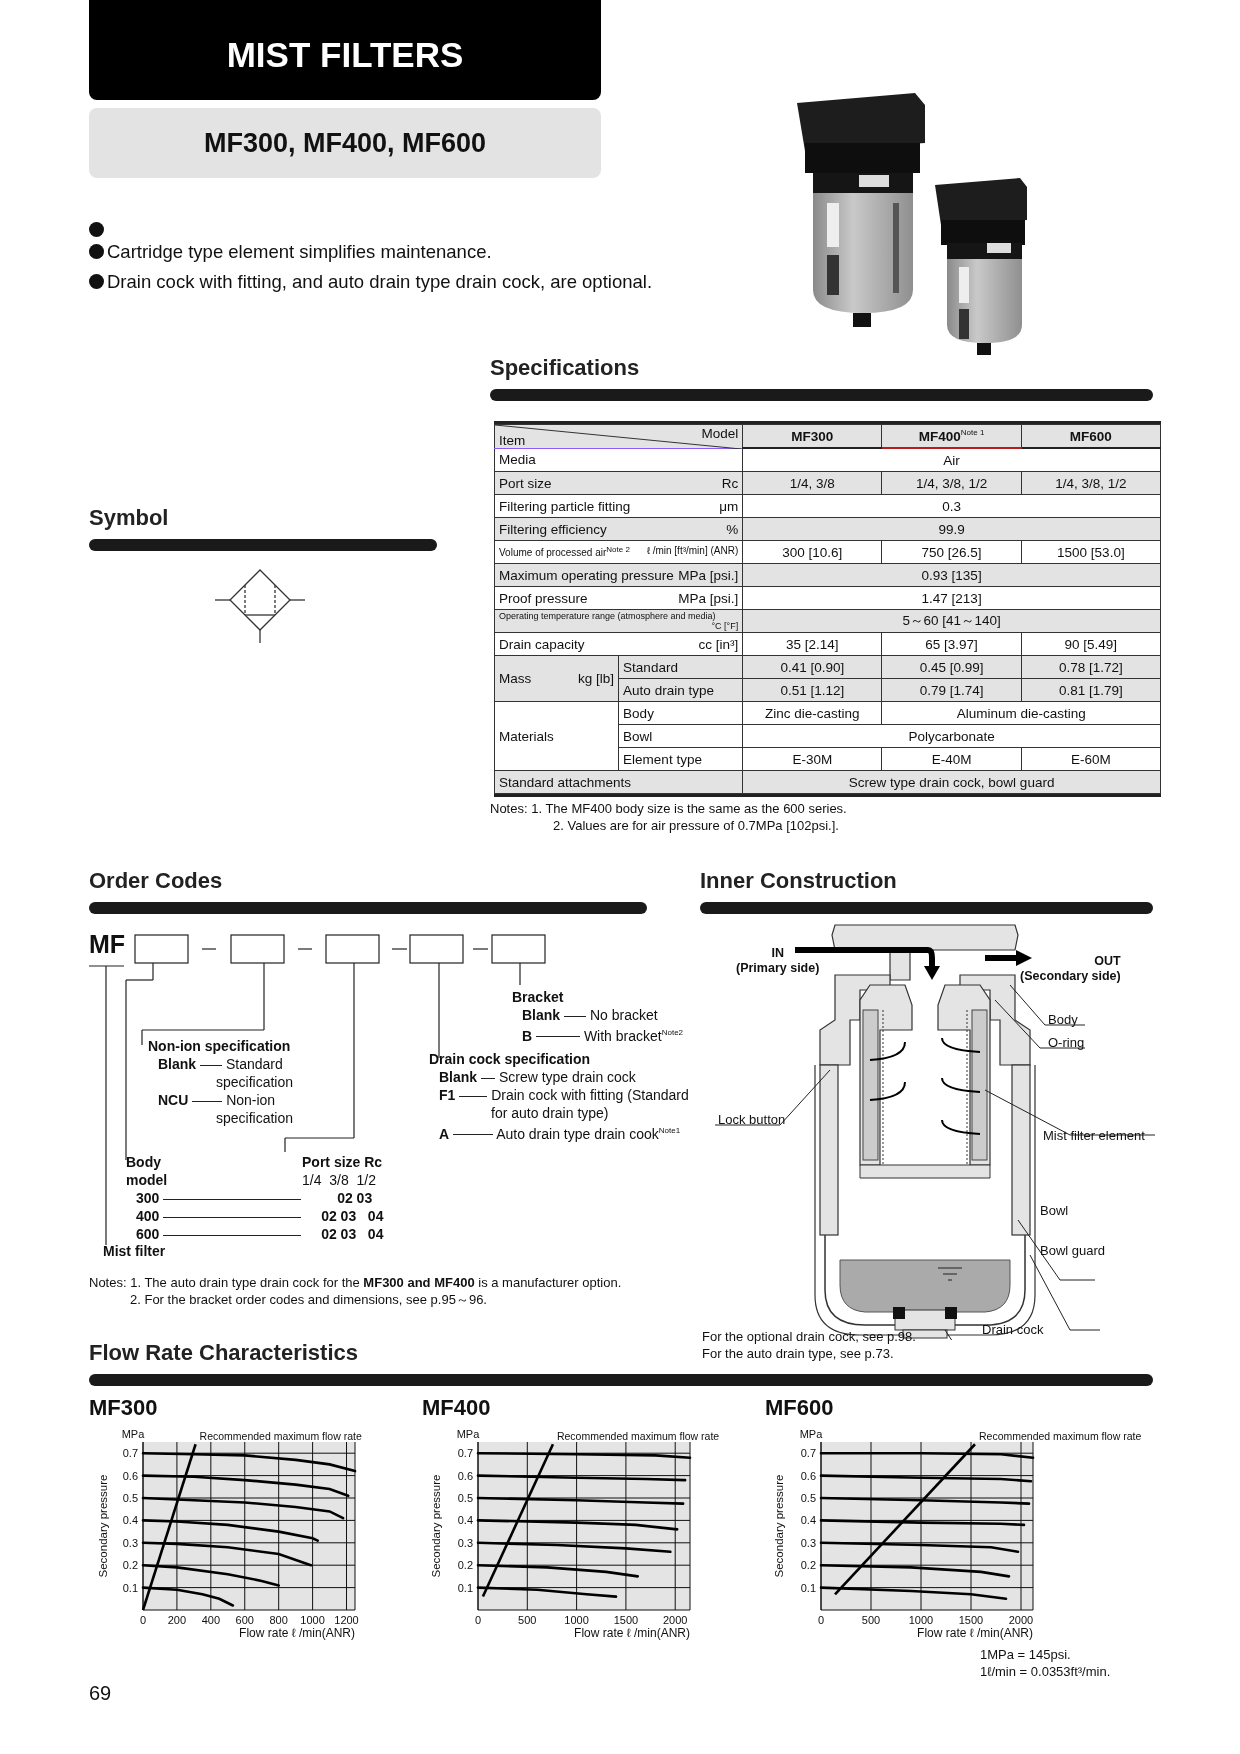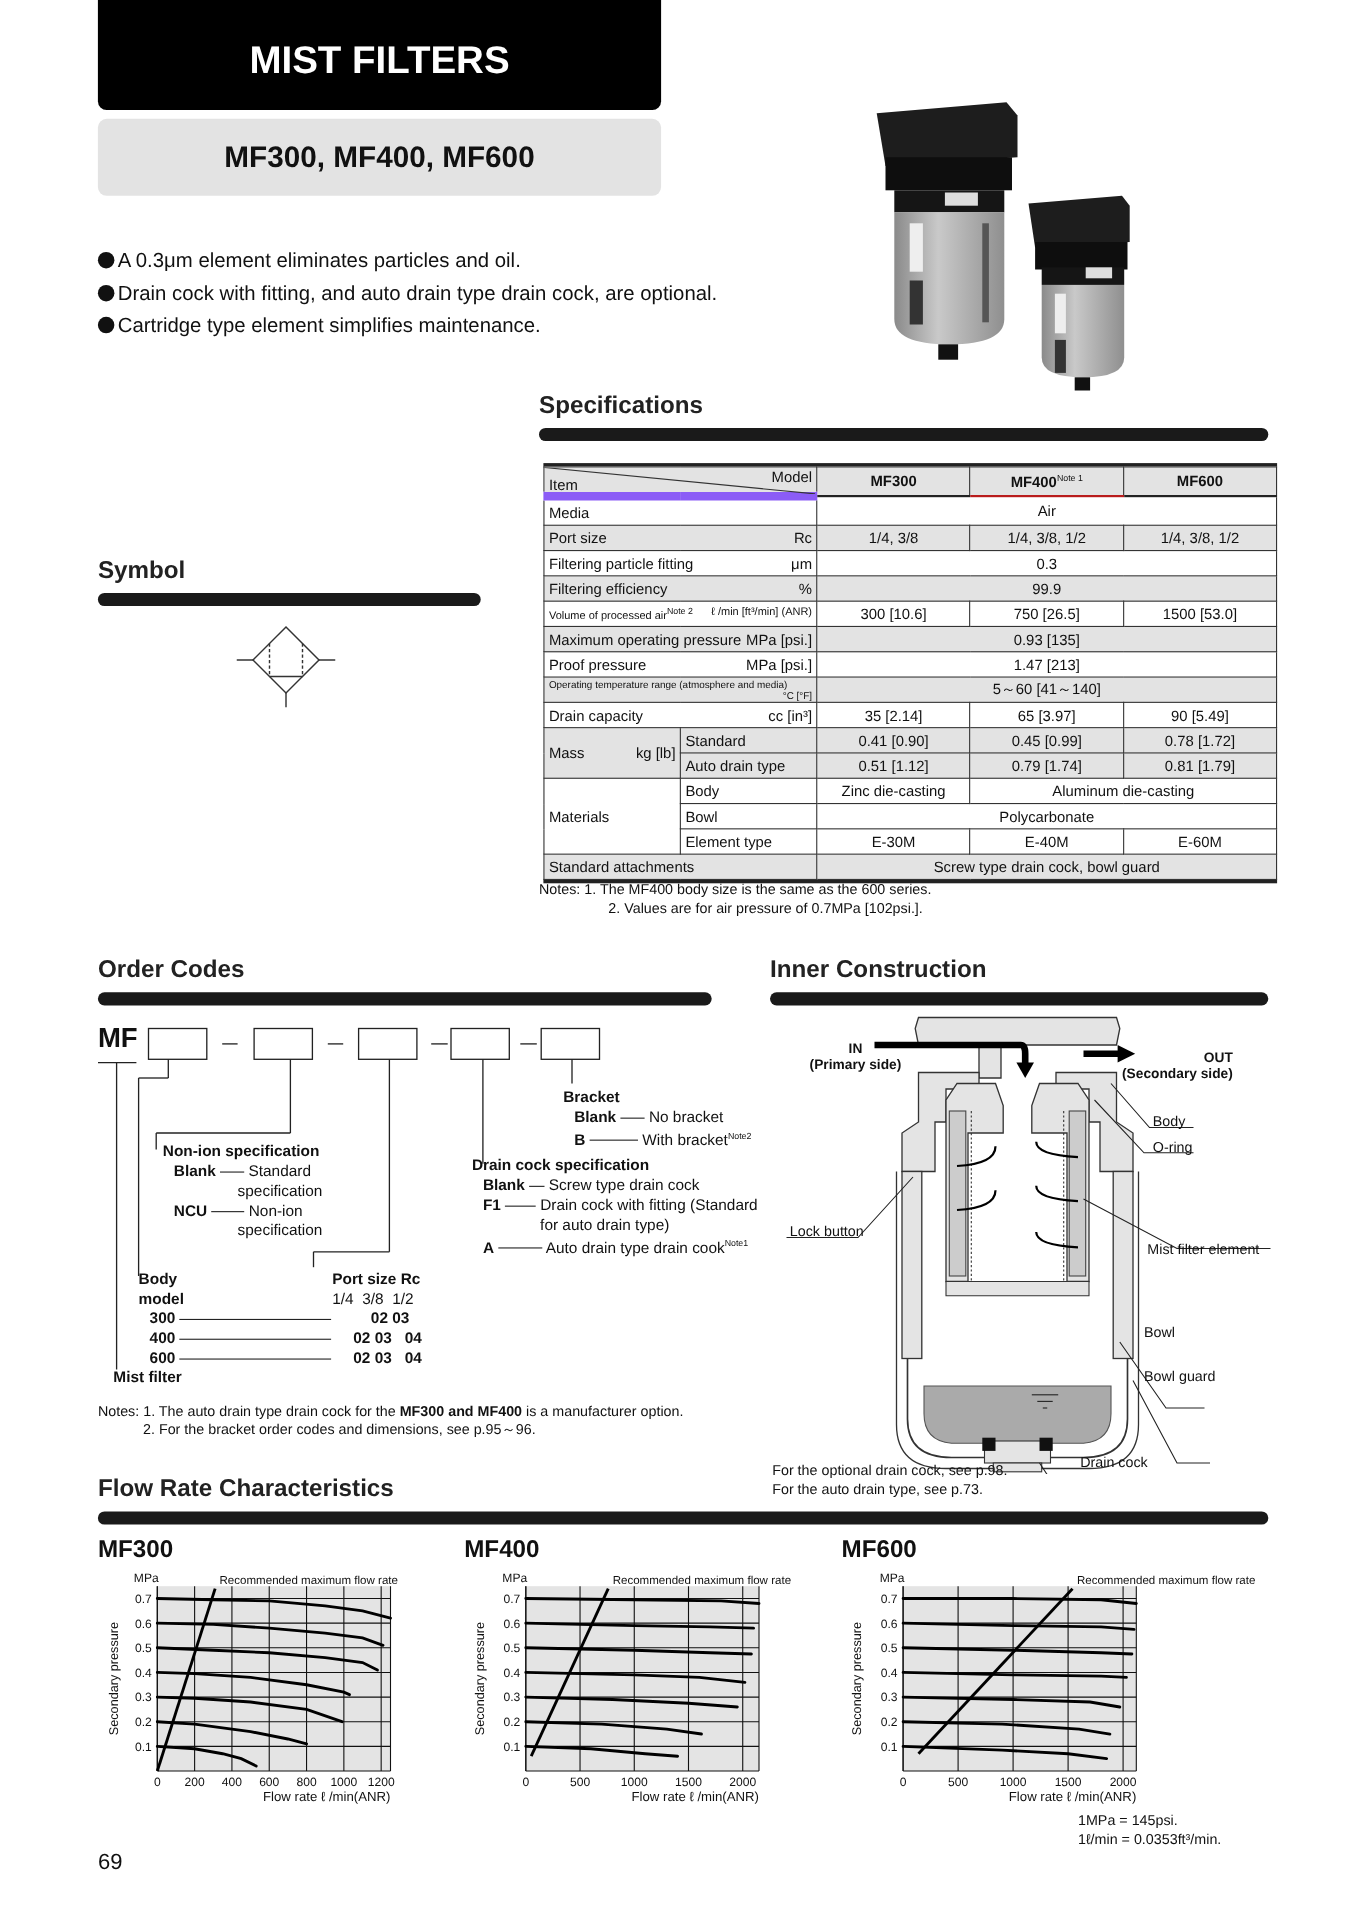--- a/index.html
+++ b/index.html
@@ -31,29 +31,28 @@
 </style>
 </head>
 <body>
 
 <div class="abs title-bar">MIST FILTERS</div>
 <div class="abs sub-bar">MF300, MF400, MF600</div>
 
 <div class="abs bullets">
   <div class="b">
       <span class="dot"></span>
-      <span>A 0.3μm element eliminates particles and oil.</span>
+    </div>
+  <div class="b">
+      <span class="dot"></span>
+      <span>Cartridge type element simplifies maintenance.</span>
     </div>
   <div class="b">
       <span class="dot"></span>
       <span>Drain cock with fitting, and auto drain type drain cock, are optional.</span>
-    </div>
-  <div class="b">
-      <span class="dot"></span>
-      <span>Cartridge type element simplifies maintenance.</span>
     </div>
 </div>
 
 <svg class="abs" style="left:765px;top:85px" width="270" height="290">
   <defs>
     <linearGradient id="bowlg" x1="0" x2="1">
       <stop offset="0" stop-color="#8a8a8a"></stop>
         <stop offset="0.4" stop-color="#c9c9c9"></stop>
         <stop offset="1" stop-color="#8f8f8f"></stop>
     </linearGradient>
@@ -90,21 +89,21 @@
 <table class="spec" style="width:100%">
   <colgroup>
         <col style="width:123px">
         <col style="width:123px">
         <col style="width:138px">
         <col style="width:138px">
         <col style="width:138px">
       </colgroup>
   <tbody>
         <tr class="g">
-    <td colspan="2" style="position:relative;border-bottom:8px solid #8b5cf6">
+    <td colspan="2" style="position:relative;border-bottom:1px solid #8b5cf6">
       <svg style="position:absolute;left:0;top:0" width="246" height="24">
               <line x1="0" y1="0" x2="246" y2="24" stroke="#333" stroke-width="1"></line>
             </svg>
       <span style="position:relative;top:4px">Item</span>
       <span style="position:absolute;right:4px;top:1px">Model</span>
     </td>
     <td class="c" style="font-weight:bold;border-bottom:2px solid #222">MF300</td>
     <td class="c" style="font-weight:bold;border-bottom:2px solid #b91c1c"><span>MF400</span><sup style="font-weight:normal">Note 1</sup></td>
     <td class="c" style="font-weight:bold;border-bottom:2px solid #222">MF600</td>
   </tr>

